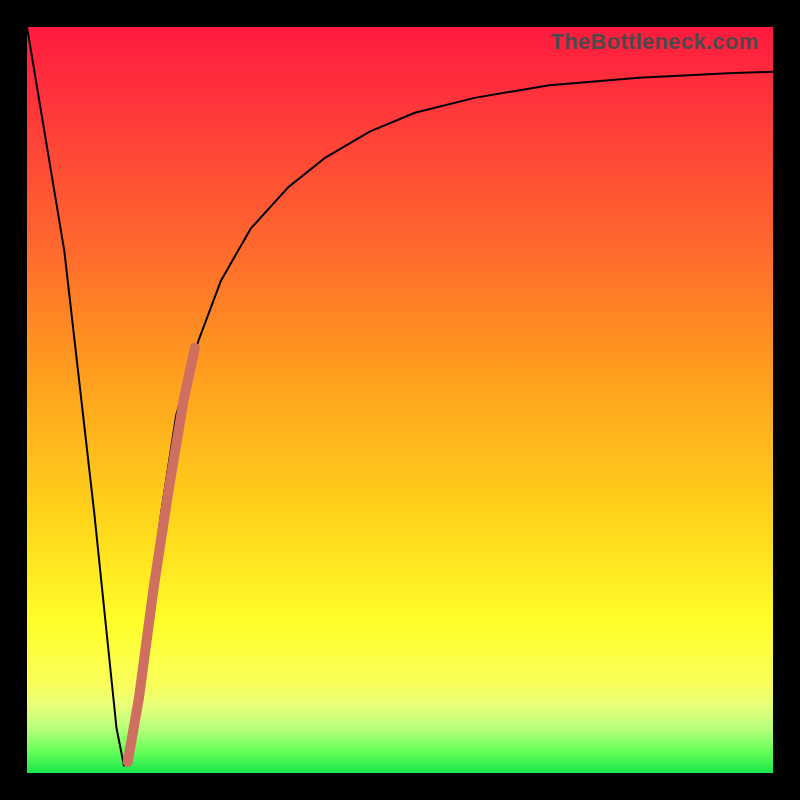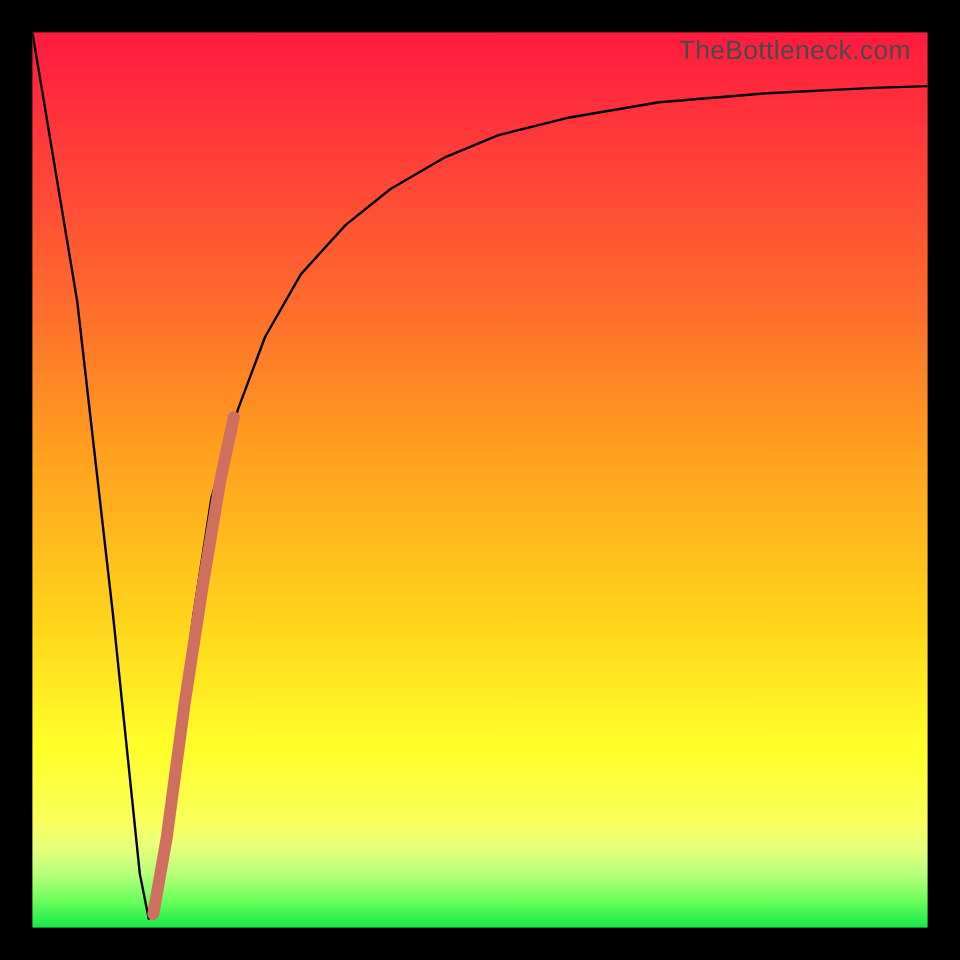--- a/index.html
+++ b/index.html
@@ -34,21 +34,21 @@
       #e8ff7a 91%,
       #b8ff7a 94%,
       #6aff5a 97%,
       #17e84a 100%);
   }
   .watermark {
     position: absolute;
     top: 2px;
     right: 14px;
     font-size: 22px;
-    font-weight: 400;
+    font-weight: 700;
     color: #4a4a4a;
     letter-spacing: 0.3px;
     user-select: none;
   }
   svg.overlay {
     position: absolute;
     left: 0;
     top: 0;
     width: 746px;
     height: 746px;

